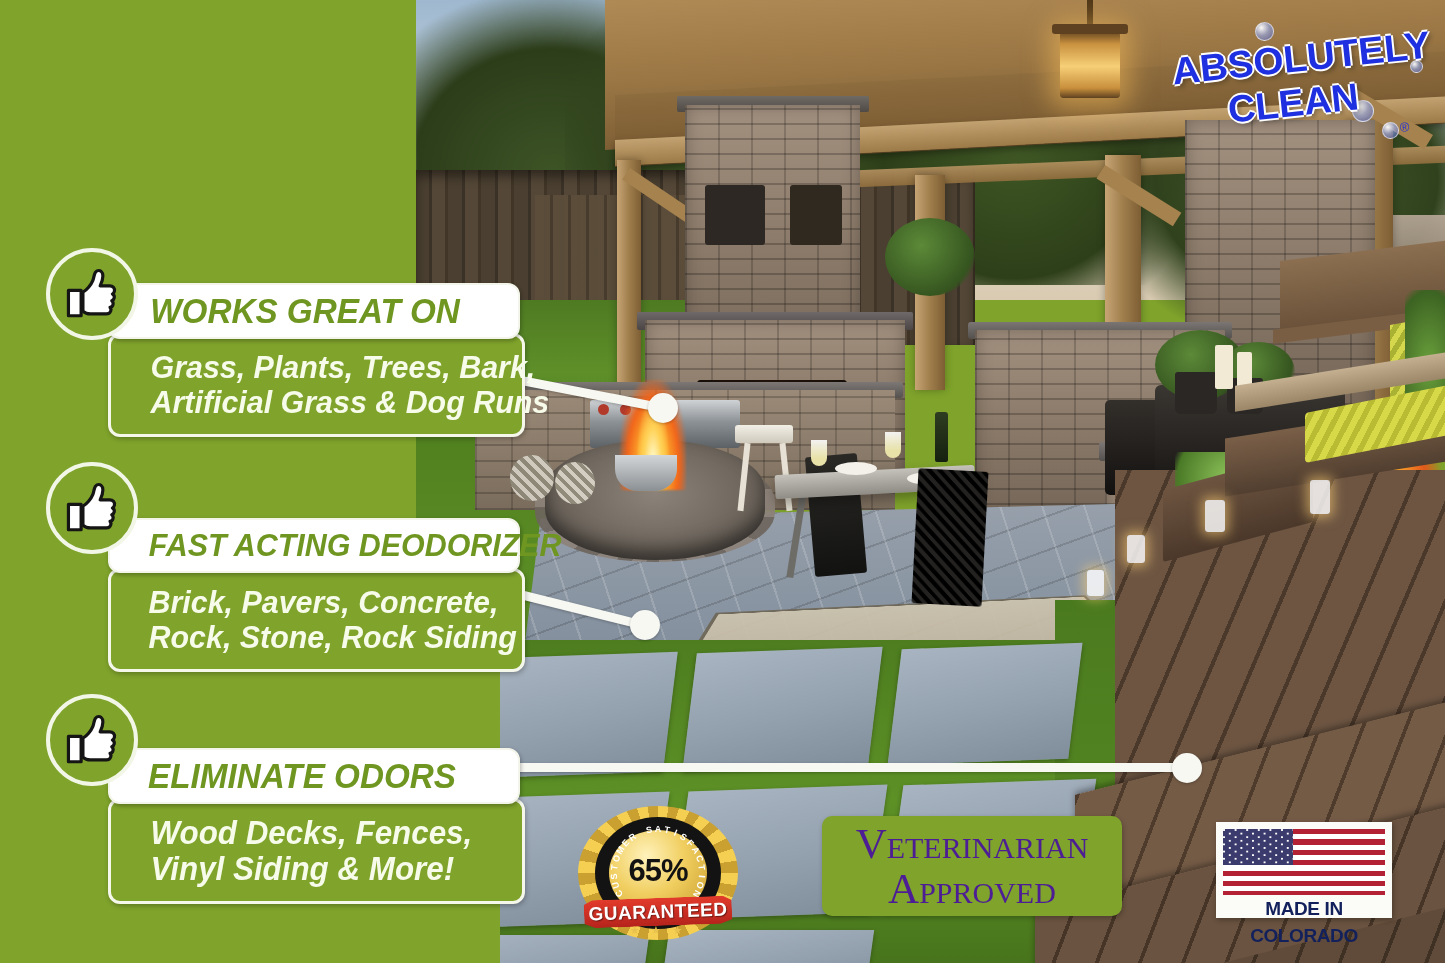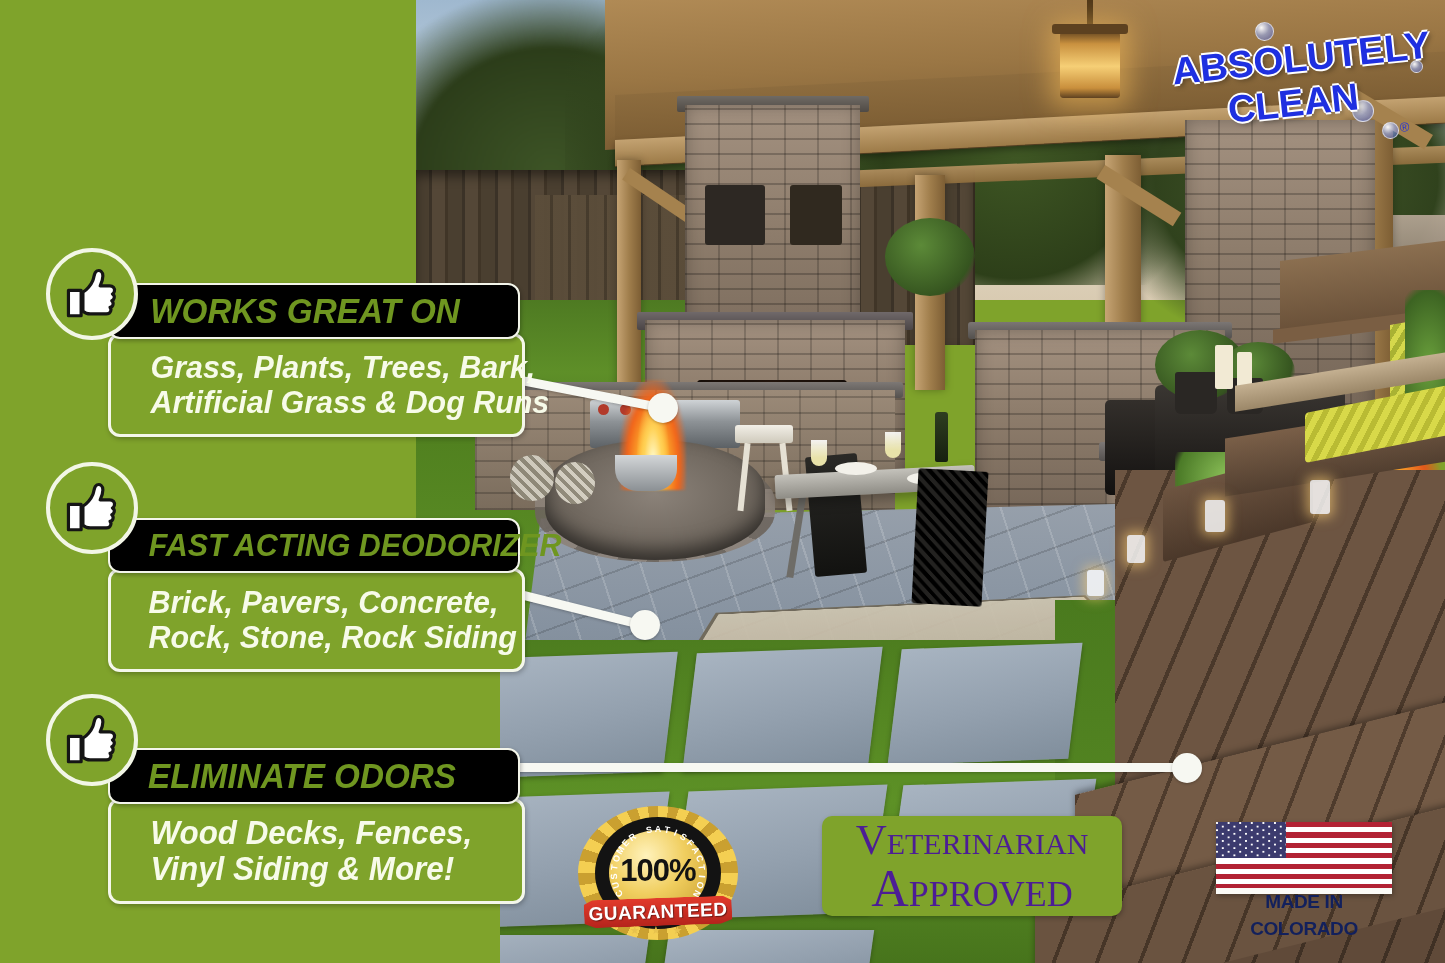--- a/index.html
+++ b/index.html
@@ -287,21 +287,21 @@
 
   
   .callout{ position:absolute; }
   .thumb-circle{
     position:absolute; width:92px; height:92px; border-radius:50%;
     background:#7fa32b; border:4px solid #f2f6e6; z-index:4;
     display:flex; align-items:center; justify-content:center;
   }
   .thumb-circle svg{ width:58px; height:58px; display:block; }
   .co-head{
-    position:absolute; background:#000000; border-radius:12px;
+    position:absolute; background:#ffffff; border-radius:12px;
     box-shadow:1px 2px 4px rgba(0,0,0,.28);
     display:flex; align-items:center; z-index:3;
     border:2px solid #f3f5ea;
   }
   .co-head span{
     font-family:"Liberation Sans", sans-serif; font-weight:bold; font-style:italic;
     color:#6f9620; white-space:nowrap; transform:scaleX(.95); display:block;
   }
   .co-body{
     position:absolute; background:#7fa32b; border:3px solid #f4f7ea; border-radius:12px;
@@ -353,24 +353,24 @@
       letter-spacing:.5px; text-shadow:1px 1px 1px rgba(0,0,0,.45); }
   .g-stars{ position:absolute; left:0; top:118px; width:160px; text-align:center;
       color:#e8c24e; font-size:11px; letter-spacing:4px; font-family:"DejaVu Sans", sans-serif; }
 
   .vet{ position:absolute; left:822px; top:816px; width:300px; height:100px;
       background:#7fa32b; border-radius:10px; display:flex; flex-direction:column;
       align-items:center; justify-content:center; box-shadow:1px 2px 5px rgba(0,0,0,.25); }
   .vet span{ font-family:"Liberation Serif", serif; color:#4c1d95; line-height:1;
       font-variant:small-caps; }
   .vet-1{ font-size:43px; }
-  .vet-2{ font-size:52px; margin-top:2px; }
-
-  .flagbadge{ position:absolute; left:1216px; top:822px; width:176px; height:72px;
-      background:#fbfbf7; padding:0; box-shadow:1px 2px 5px rgba(0,0,0,.3); }
+  .vet-2{ font-size:43px; margin-top:2px; }
+
+  .flagbadge{ position:absolute; left:1216px; top:822px; width:176px; height:96px;
+      background:#fbfbf7; padding:7px; box-shadow:1px 2px 5px rgba(0,0,0,.3); }
   .flag{ position:relative; width:100%; height:66px; overflow:hidden;
       background:repeating-linear-gradient(180deg,#b22234 0px,#b22234 5.2px,#ffffff 5.2px,#ffffff 10.4px); }
   .canton{ position:absolute; left:0; top:0; width:70px; height:36px; background:#3c3b6e; }
   .canton-stars{ position:absolute; left:0; top:0; width:70px; height:36px;
       background-image:
         radial-gradient(circle, #fff 1.1px, rgba(0,0,0,0) 1.3px),
         radial-gradient(circle, #fff 1.1px, rgba(0,0,0,0) 1.3px);
       background-size:11.6px 7.2px, 11.6px 7.2px;
       background-position:1px 1px, 6.8px 4.6px; }
   .flag-label{ text-align:center; font-family:"Liberation Sans", sans-serif; font-weight:bold;
@@ -593,21 +593,21 @@
         <span style="transform: rotate(23.6deg) translate(-50%, -49px);">I</span>
         <span style="transform: rotate(35.4deg) translate(-50%, -49px);">S</span>
         <span style="transform: rotate(47.2deg) translate(-50%, -49px);">F</span>
         <span style="transform: rotate(59deg) translate(-50%, -49px);">A</span>
         <span style="transform: rotate(70.8deg) translate(-50%, -49px);">C</span>
         <span style="transform: rotate(82.6deg) translate(-50%, -49px);">T</span>
         <span style="transform: rotate(94.4deg) translate(-50%, -49px);">I</span>
         <span style="transform: rotate(106.2deg) translate(-50%, -49px);">O</span>
         <span style="transform: rotate(118deg) translate(-50%, -49px);">N</span>
       </div>
-    <div class="g-pct">100%</div>
+    <div class="g-pct">65%</div>
     <div class="g-ribbon">
       <span>GUARANTEED</span>
     </div>
     <div class="g-stars">★ ★ ★</div>
   </div>
 
   <div class="vet">
     <span class="vet-1">Veterinarian</span>
     <span class="vet-2">Approved</span>
   </div>

